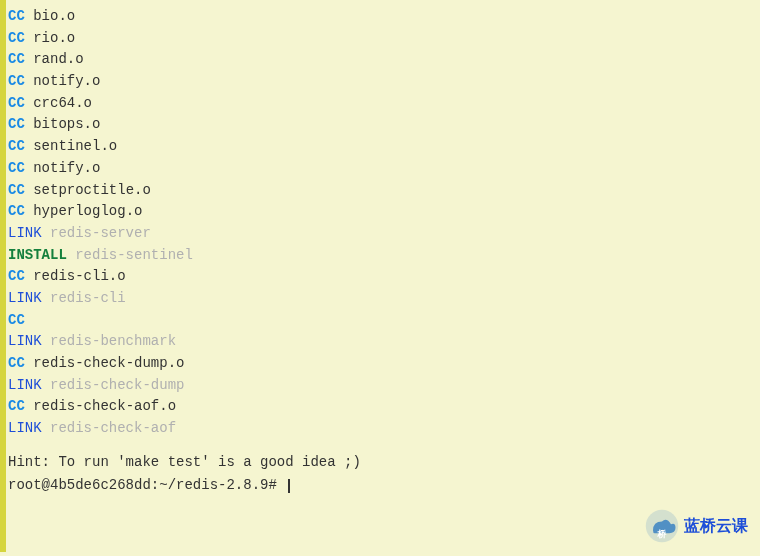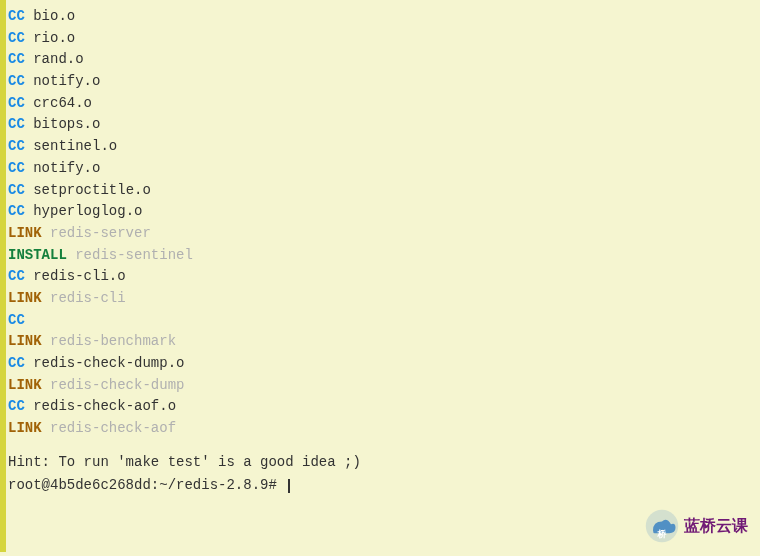--- a/index.html
+++ b/index.html
@@ -34,22 +34,22 @@
       align-items: baseline;
       white-space: pre;
     }
 
     .cc {
       color: #1a8ae5;
       font-weight: bold;
     }
 
     .link-keyword {
-      color: #a16207;
-      font-weight: bold;
+      color: #1d4ed8;
+      font-weight: normal;
     }
 
     .install-keyword {
       color: #15803d;
       font-weight: bold;
     }
 
     .target {
       color: #b0b0b0;
       text-decoration: none;
@@ -95,21 +95,21 @@
       align-items: center;
       gap: 4px;
     }
 
     .brand-icon {
       width: 36px;
       height: 36px;
     }
 
     .brand-text {
-      color: #701a75;
+      color: #1d4ed8;
       font-family: sans-serif;
       font-size: 16px;
       font-weight: bold;
     }
 
     .left-bar {
       position: absolute;
       left: 0;
       top: 0;
       width: 6px;

